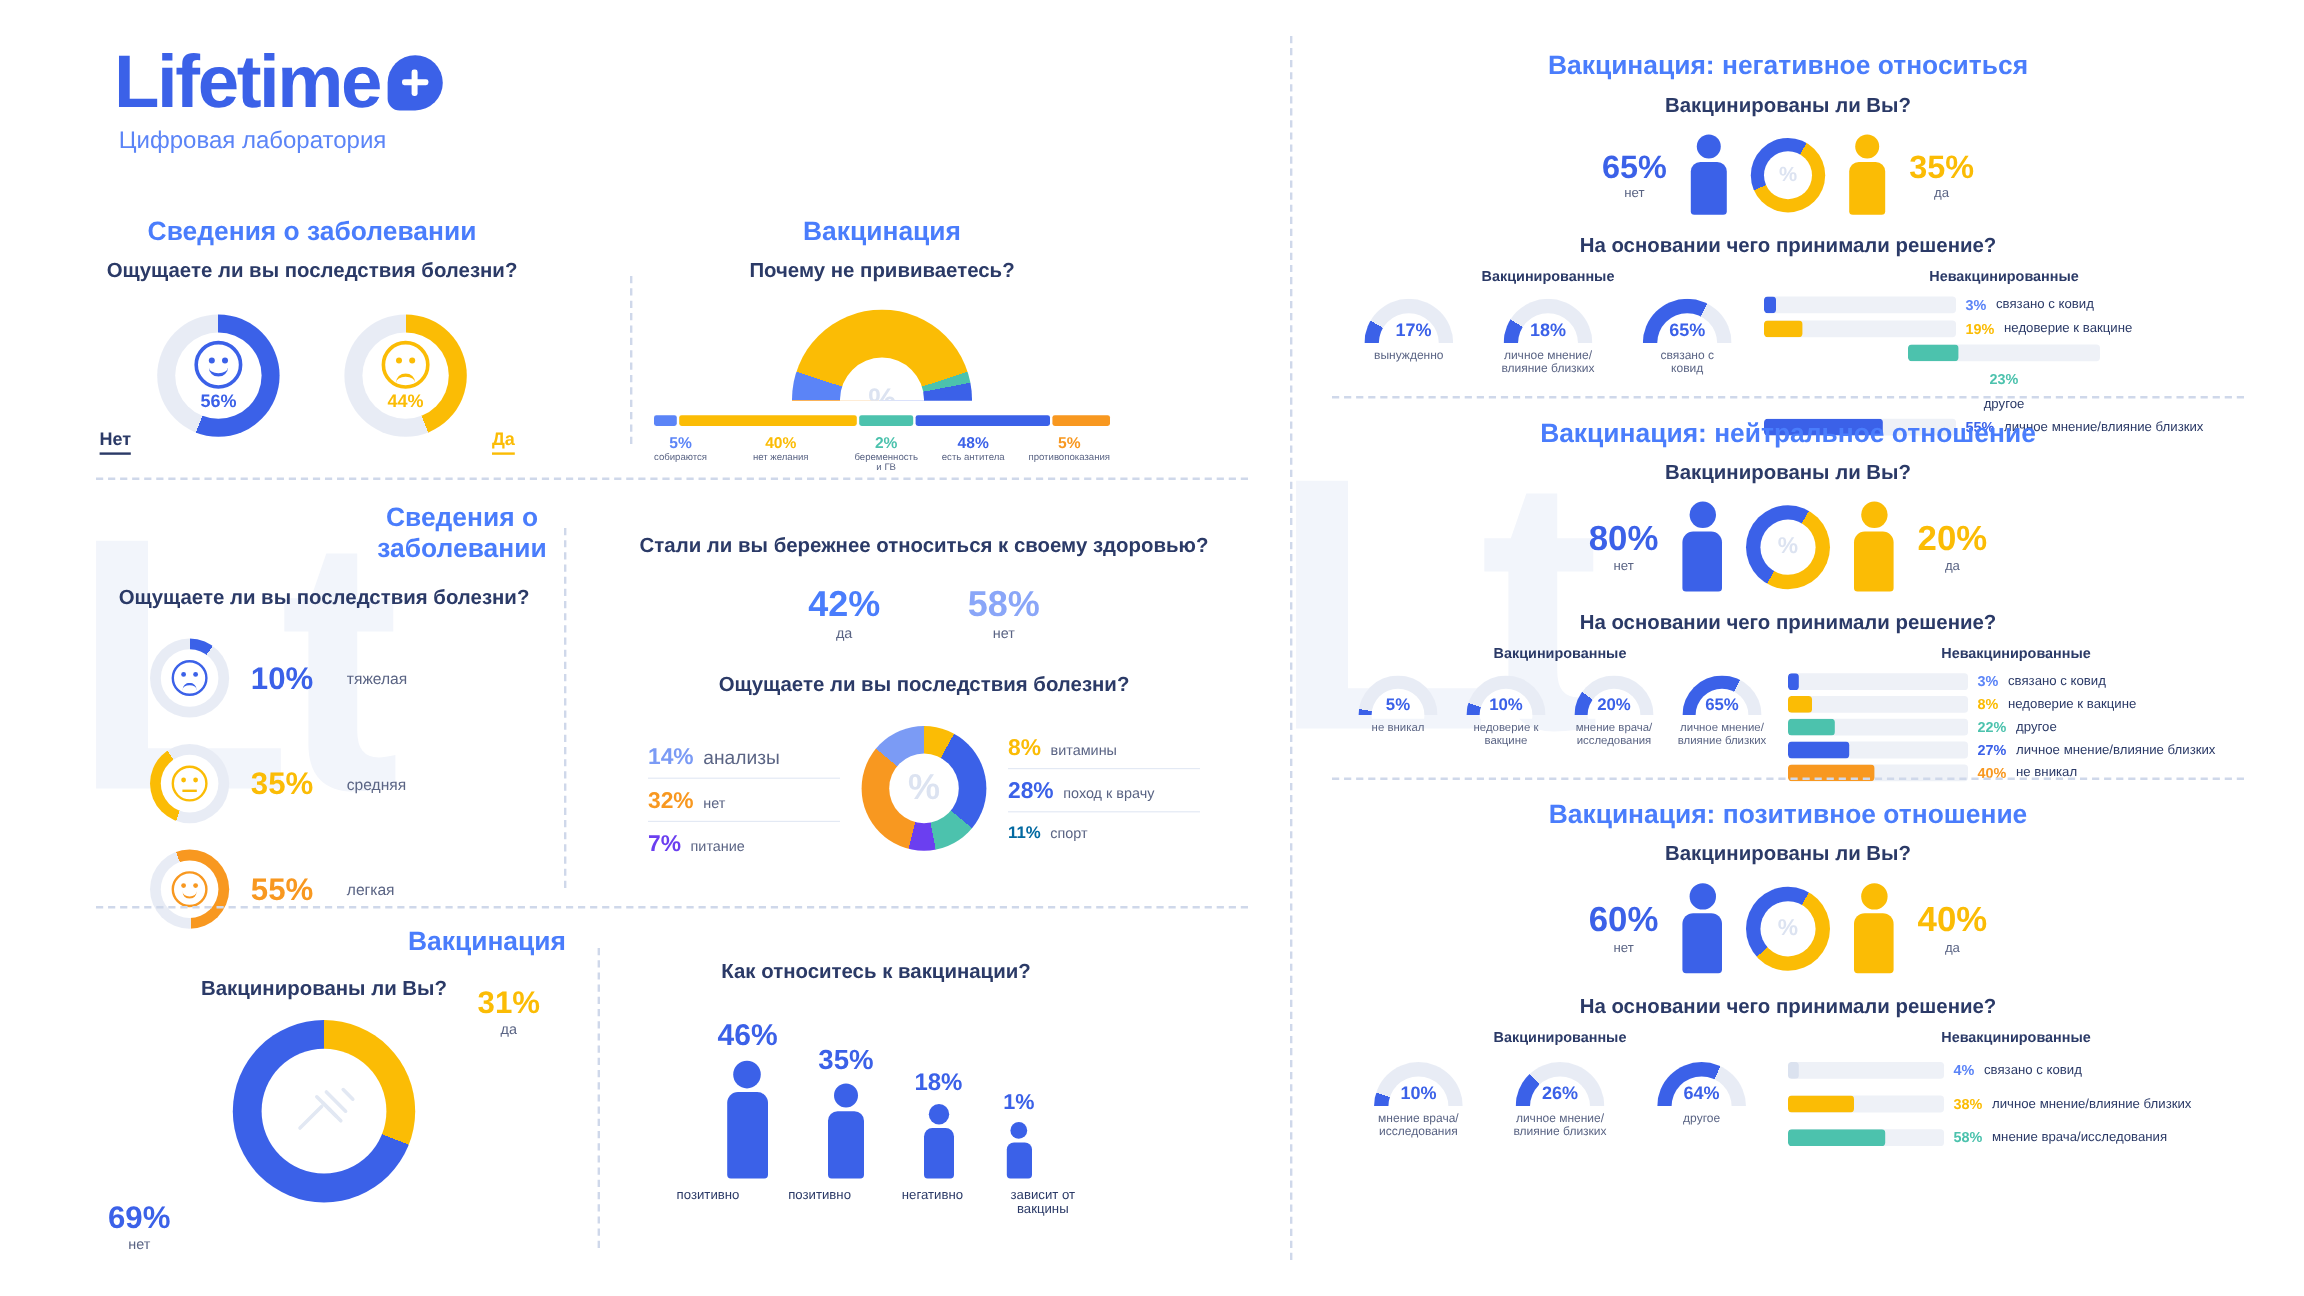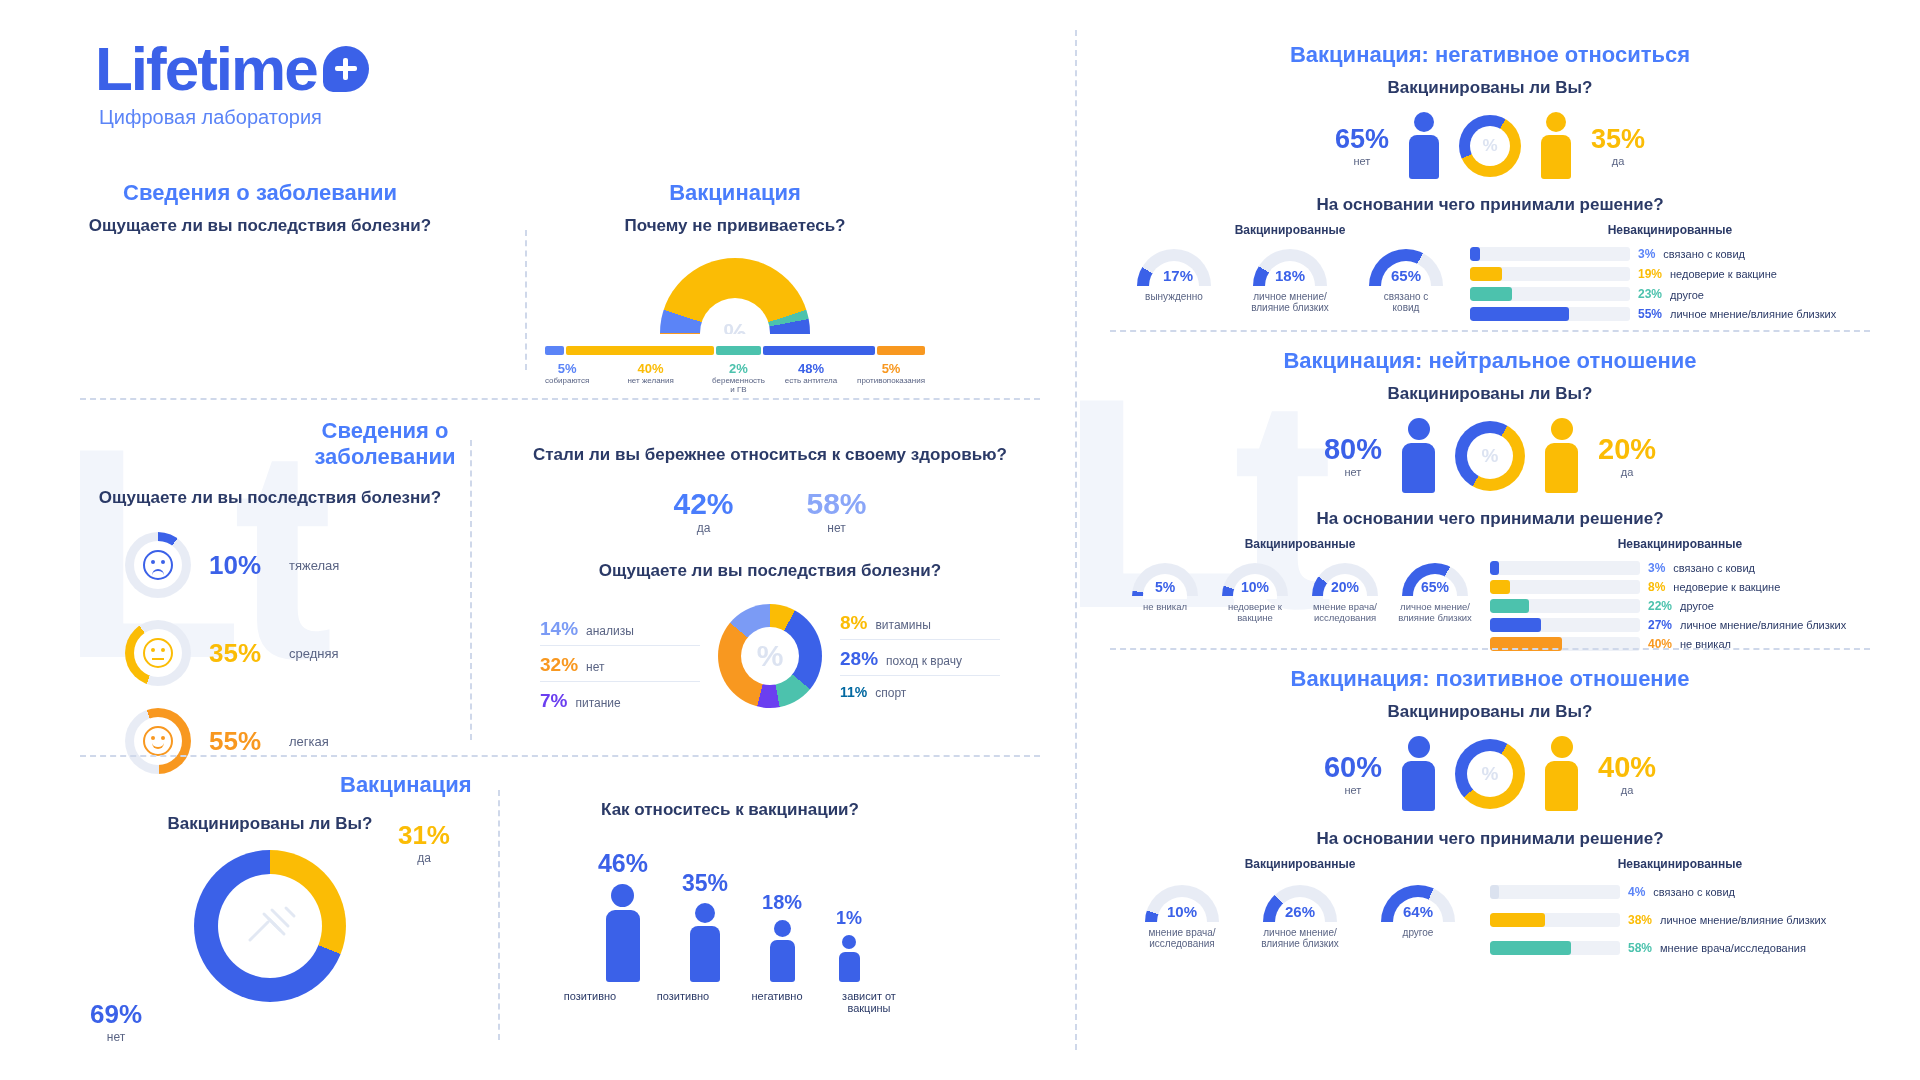--- a/index.html
+++ b/index.html
@@ -68,20 +68,50 @@
       <span class="logo-badge"></span>
     </div>
     <div class="logo-sub">Цифровая лаборатория</div>
   </div>
 
   <div class="vdash" style="left:1075px;top:30px;height:1020px;"></div>
 
   <div style="position:absolute;left:80px;top:180px;width:360px;">
     <div class="sec-title">Сведения о заболевании</div>
     <div class="sec-q" style="margin-top:10px;">Ощущаете ли вы последствия болезни?</div>
+    <div style="display:flex;justify-content:center;gap:54px;margin-top:26px;position:relative;">
+
+      <div style="position:relative;">
+        <div class="donut" style="width:102px;height:102px;background:conic-gradient(#3b61e8 0 56%, #e8ecf5 56% 100%);">
+          <div class="hole" style="width:72px;height:72px;">
+            <div class="face" style="color:#3b61e8;width:40px;height:40px;">
+              <i class="eye l" style="top:11px;left:9px;"></i>
+                <i class="eye r" style="top:11px;right:9px;"></i>
+              <i class="mouth" style="left:9px;top:18px;width:16px;height:9px;"></i>
+            </div>
+            <div class="pct" style="color:#3b61e8;font-size:15px;margin-top:2px;">56%</div>
+          </div>
+        </div>
+        <div style="position:absolute;left:-48px;top:96px;font-size:15px;font-weight:700;color:#2b3a67;border-bottom:2px solid #2b3a67;padding-bottom:2px;">Нет</div>
+      </div>
+
+      <div style="position:relative;">
+        <div class="donut" style="width:102px;height:102px;background:conic-gradient(#fbbc05 0 44%, #e8ecf5 44% 100%);">
+          <div class="hole" style="width:72px;height:72px;">
+            <div class="face sad" style="color:#fbbc05;width:40px;height:40px;">
+              <i class="eye l" style="top:11px;left:9px;"></i>
+                <i class="eye r" style="top:11px;right:9px;"></i>
+              <i class="mouth" style="left:9px;top:24px;width:16px;height:9px;"></i>
+            </div>
+            <div class="pct" style="color:#fbbc05;font-size:15px;margin-top:2px;">44%</div>
+          </div>
+        </div>
+        <div style="position:absolute;right:-40px;top:96px;font-size:15px;font-weight:700;color:#fbbc05;border-bottom:2px solid #fbbc05;padding-bottom:2px;">Да</div>
+      </div>
+    </div>
   </div>
 
   <div class="vdash" style="left:525px;top:230px;height:140px;"></div>
 
   <div style="position:absolute;left:545px;top:180px;width:380px;">
     <div class="sec-title">Вакцинация</div>
     <div class="sec-q" style="margin-top:10px;">Почему не прививаетесь?</div>
 
     <div style="display:flex;justify-content:center;margin-top:22px;">
       <div style="width:150px;height:76px;overflow:hidden;position:relative;">
@@ -204,21 +234,21 @@
       </div>
     </div>
 
     <div class="sec-q" style="margin-top:26px;">Ощущаете ли вы последствия болезни?</div>
 
     <div style="display:flex;align-items:center;justify-content:center;gap:18px;margin-top:18px;">
 
       <div style="width:160px;">
         <div style="display:flex;align-items:baseline;gap:8px;border-bottom:1px solid #e3e9f4;padding-bottom:5px;">
           <span class="pct" style="font-size:19px;color:#7b9bf5;">14%</span>
-          <span style="font-size:12px;color:#5a6484;margin-top:25px;">анализы</span>
+          <span style="font-size:16px;color:#5a6484;margin-top:25px;">анализы</span>
         </div>
         <div style="display:flex;align-items:baseline;gap:8px;border-bottom:1px solid #e3e9f4;padding:8px 0 5px;">
           <span class="pct" style="font-size:19px;color:#f89820;">32%</span>
           <span style="font-size:12px;color:#5a6484;">нет</span>
         </div>
         <div style="display:flex;align-items:baseline;gap:8px;padding-top:8px;">
           <span class="pct" style="font-size:19px;color:#6b3ff0;">7%</span>
           <span style="font-size:12px;color:#5a6484;">питание</span>
         </div>
       </div>
@@ -393,21 +423,21 @@
             <span class="pct" style="font-size:12px;color:#5b84f7;">3%</span>
             <span style="font-size:11px;color:#2b3a67;">связано с ковид</span>
           </div>
           <div style="display:flex;align-items:center;gap:8px;">
             <div class="hbar" style="width:160px;">
                 <span style="width:20%;background:#fbbc05;"></span>
               </div>
             <span class="pct" style="font-size:12px;color:#fbbc05;">19%</span>
             <span style="font-size:11px;color:#2b3a67;">недоверие к вакцине</span>
           </div>
-          <div style="display:flex;align-items:flex-end;gap:8px;">
+          <div style="display:flex;align-items:center;gap:8px;flex-direction:column;">
             <div class="hbar" style="width:160px;">
                 <span style="width:26%;background:#4cc2ad;"></span>
               </div>
             <span class="pct" style="font-size:12px;color:#4cc2ad;">23%</span>
             <span style="font-size:11px;color:#2b3a67;">другое</span>
           </div>
           <div style="display:flex;align-items:center;gap:8px;">
             <div class="hbar" style="width:160px;">
                 <span style="width:62%;background:#3b61e8;"></span>
               </div>

